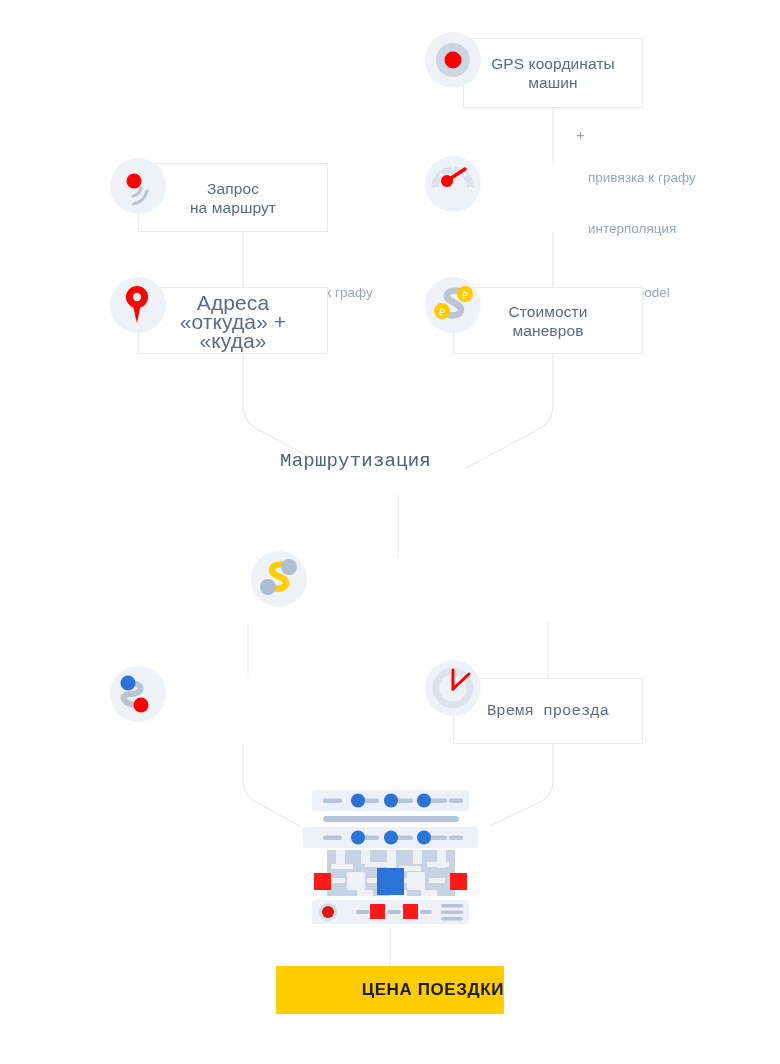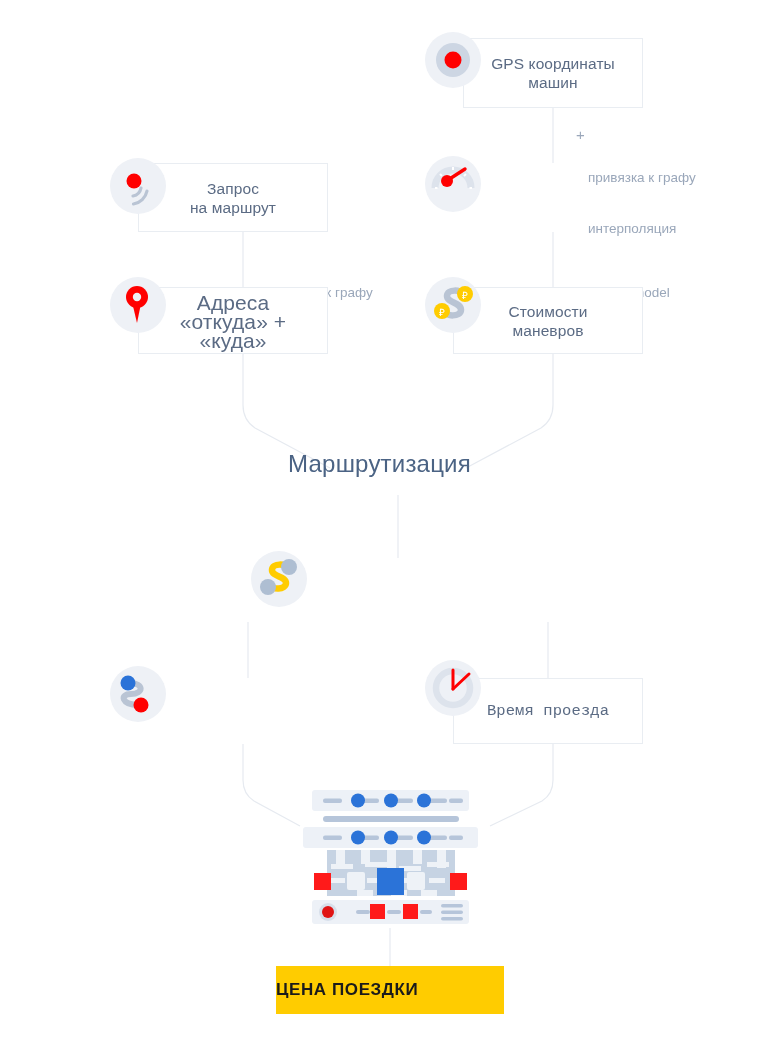--- a/index.html
+++ b/index.html
@@ -3,21 +3,21 @@
 <meta charset="utf-8">
 <style>
   html,body{margin:0;padding:0;}
   body{
     width:780px;height:1064px;
     background:#ffffff;
     font-family:"Liberation Sans","DejaVu Sans",sans-serif;
     overflow:hidden;
     position:relative;
   }
-  .stage{position:absolute;left:0;top:0;width:711px;height:1064px;padding-left:16px;}
+  .stage{position:absolute;left:0;top:0;width:711px;height:1064px;}
   .lines{position:absolute;left:0;top:0;width:780px;height:1064px;pointer-events:none;}
 
   
   .node{position:absolute;box-sizing:border-box;
         border:1px solid #e9edf2;background:#ffffff;}
   .node .label{
     position:absolute;left:0;right:0;top:50%;
     transform:translateY(-50%);
     text-align:center;
     color:#5b6b84;
@@ -34,28 +34,28 @@
   .ico{position:absolute;width:56px;height:56px;border-radius:50%;
        background:#eef1f6;}
   .ico svg{position:absolute;left:0;top:0;width:56px;height:56px;}
 
   
   .conn{position:absolute;color:#9aa7ba;font-size:13.5px;line-height:17px;white-space:pre;}
   .conn .plus{position:absolute;left:-12px;top:8px;font-size:15px;color:#9aa7ba;}
 
   
   .bigtitle{position:absolute;width:100%;text-align:center;
-            color:#4b6384;font-size:24px;letter-spacing:.2px;}
+            color:#4b6384;font-size:19px;letter-spacing:.2px;font-family:Liberation Mono, monospace;}
 
   
   .chip{position:absolute;}
 
   
   .pricebtn{position:absolute;background:#FFCC00;display:flex;
-            align-items:center;justify-content:flex-start;
+            align-items:center;justify-content:flex-end;
             color:#1b1b1b;font-weight:bold;font-size:17px;letter-spacing:.6px;}
 </style>
 </head>
 <body>
 
 <div class="stage">
 
   <svg class="lines" viewBox="0 0 780 1064">
     <g fill="none" stroke="#e6eaf0" stroke-width="1.2">
 

